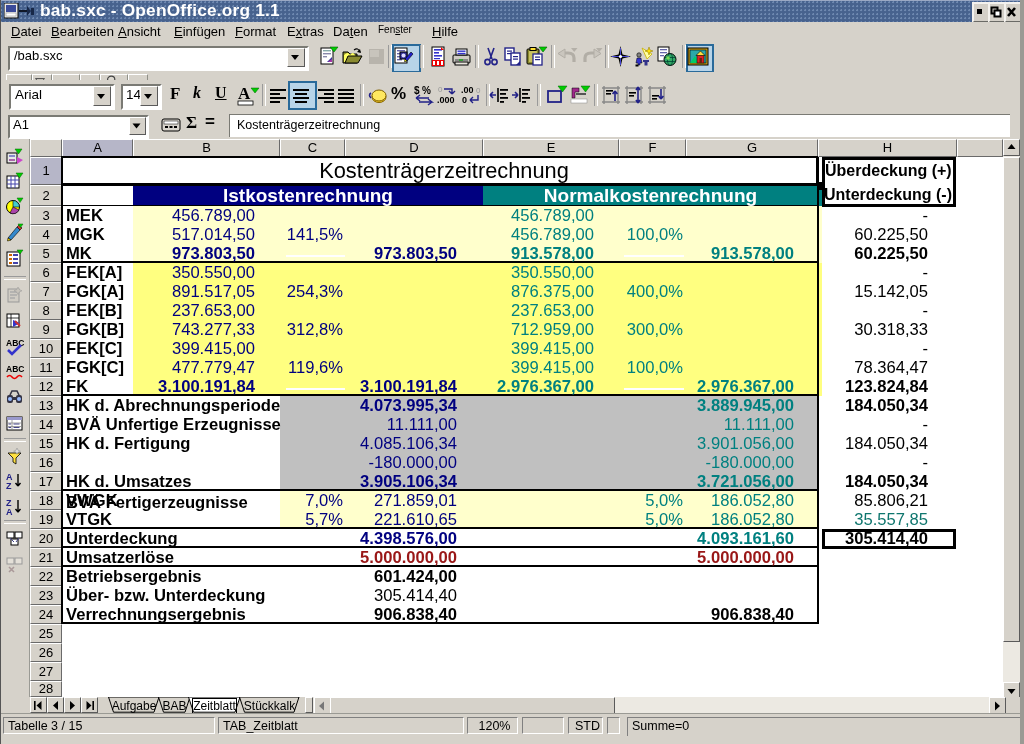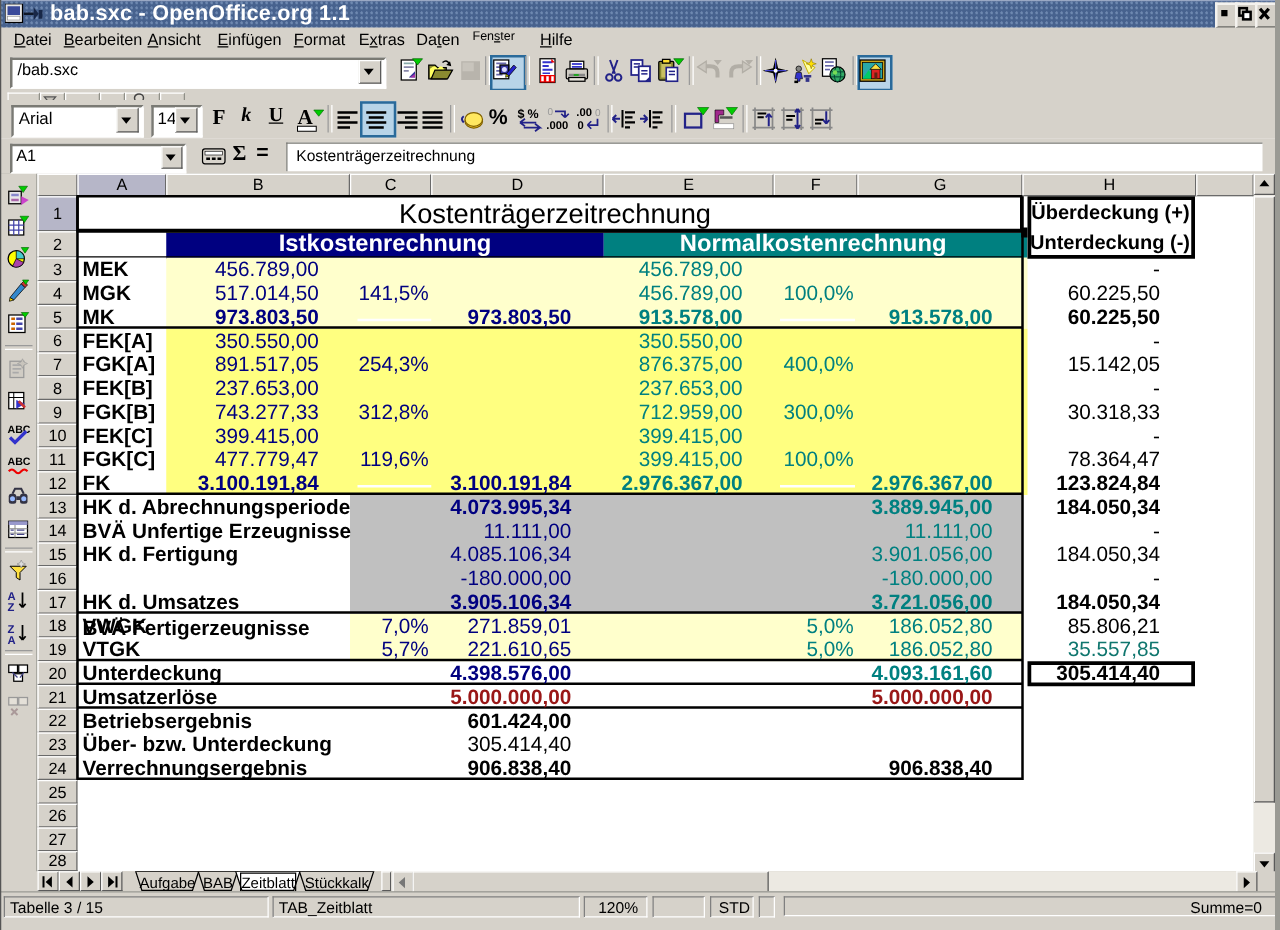--- a/index.html
+++ b/index.html
@@ -630,15 +630,15 @@
       <path d="M5 3.5 L10 8 L5 12.5 Z" fill="#000"></path>
     </svg></div>
 <div class="a" style="left:0;top:713px;width:1024px;height:2px;background:#d6d2ca;border-top:1px solid #9a9a94;"></div>
 <div class="a" style="left:0;top:715px;width:1024px;height:21px;background:#d6d2ca;"></div>
 <div class="a sunk" style="left:3px;top:717px;width:212px;height:17px;font-size:12.5px;line-height:17px;text-align:left;padding-left:4px;box-sizing:border-box;">Tabelle 3 / 15</div>
 <div class="a sunk" style="left:218px;top:717px;width:246px;height:17px;font-size:12.5px;line-height:17px;text-align:left;padding-left:4px;box-sizing:border-box;">TAB_Zeitblatt</div>
 <div class="a sunk" style="left:467px;top:717px;width:51px;height:17px;font-size:12.5px;line-height:17px;text-align:center;padding-left:4px;box-sizing:border-box;">120%</div>
 <div class="a sunk" style="left:522px;top:717px;width:42px;height:17px;font-size:12.5px;line-height:17px;text-align:center;padding-left:4px;box-sizing:border-box;"></div>
 <div class="a sunk" style="left:568px;top:717px;width:35px;height:17px;font-size:12.5px;line-height:17px;text-align:center;padding-left:4px;box-sizing:border-box;">STD</div>
 <div class="a sunk" style="left:607px;top:717px;width:13px;height:17px;font-size:12.5px;line-height:17px;text-align:center;padding-left:4px;box-sizing:border-box;"></div>
-<div class="a sunk" style="left:627px;top:717px;width:394px;height:16px;font-size:12.5px;line-height:17px;text-align:right;padding-left:4px;box-sizing:border-box;">Summe=0&nbsp;&nbsp;&nbsp;</div>
+<div class="a sunk" style="left:627px;top:717px;width:394px;height:28px;font-size:12.5px;line-height:17px;text-align:left;padding-left:4px;box-sizing:border-box;">Summe=0&nbsp;&nbsp;&nbsp;</div>
 <div class="a" style="left:0;top:736px;width:1024px;height:8px;background:#d6d2ca;border-bottom:3px solid #1a1a1a;"></div>
 <div class="a" style="left:1020px;top:0;width:4px;height:744px;background:#9a9a94;border-right:2px solid #1a1a1a;"></div>
 <div class="a" style="left:0;top:0;width:1px;height:744px;background:#555;"></div>
 </body></html>

